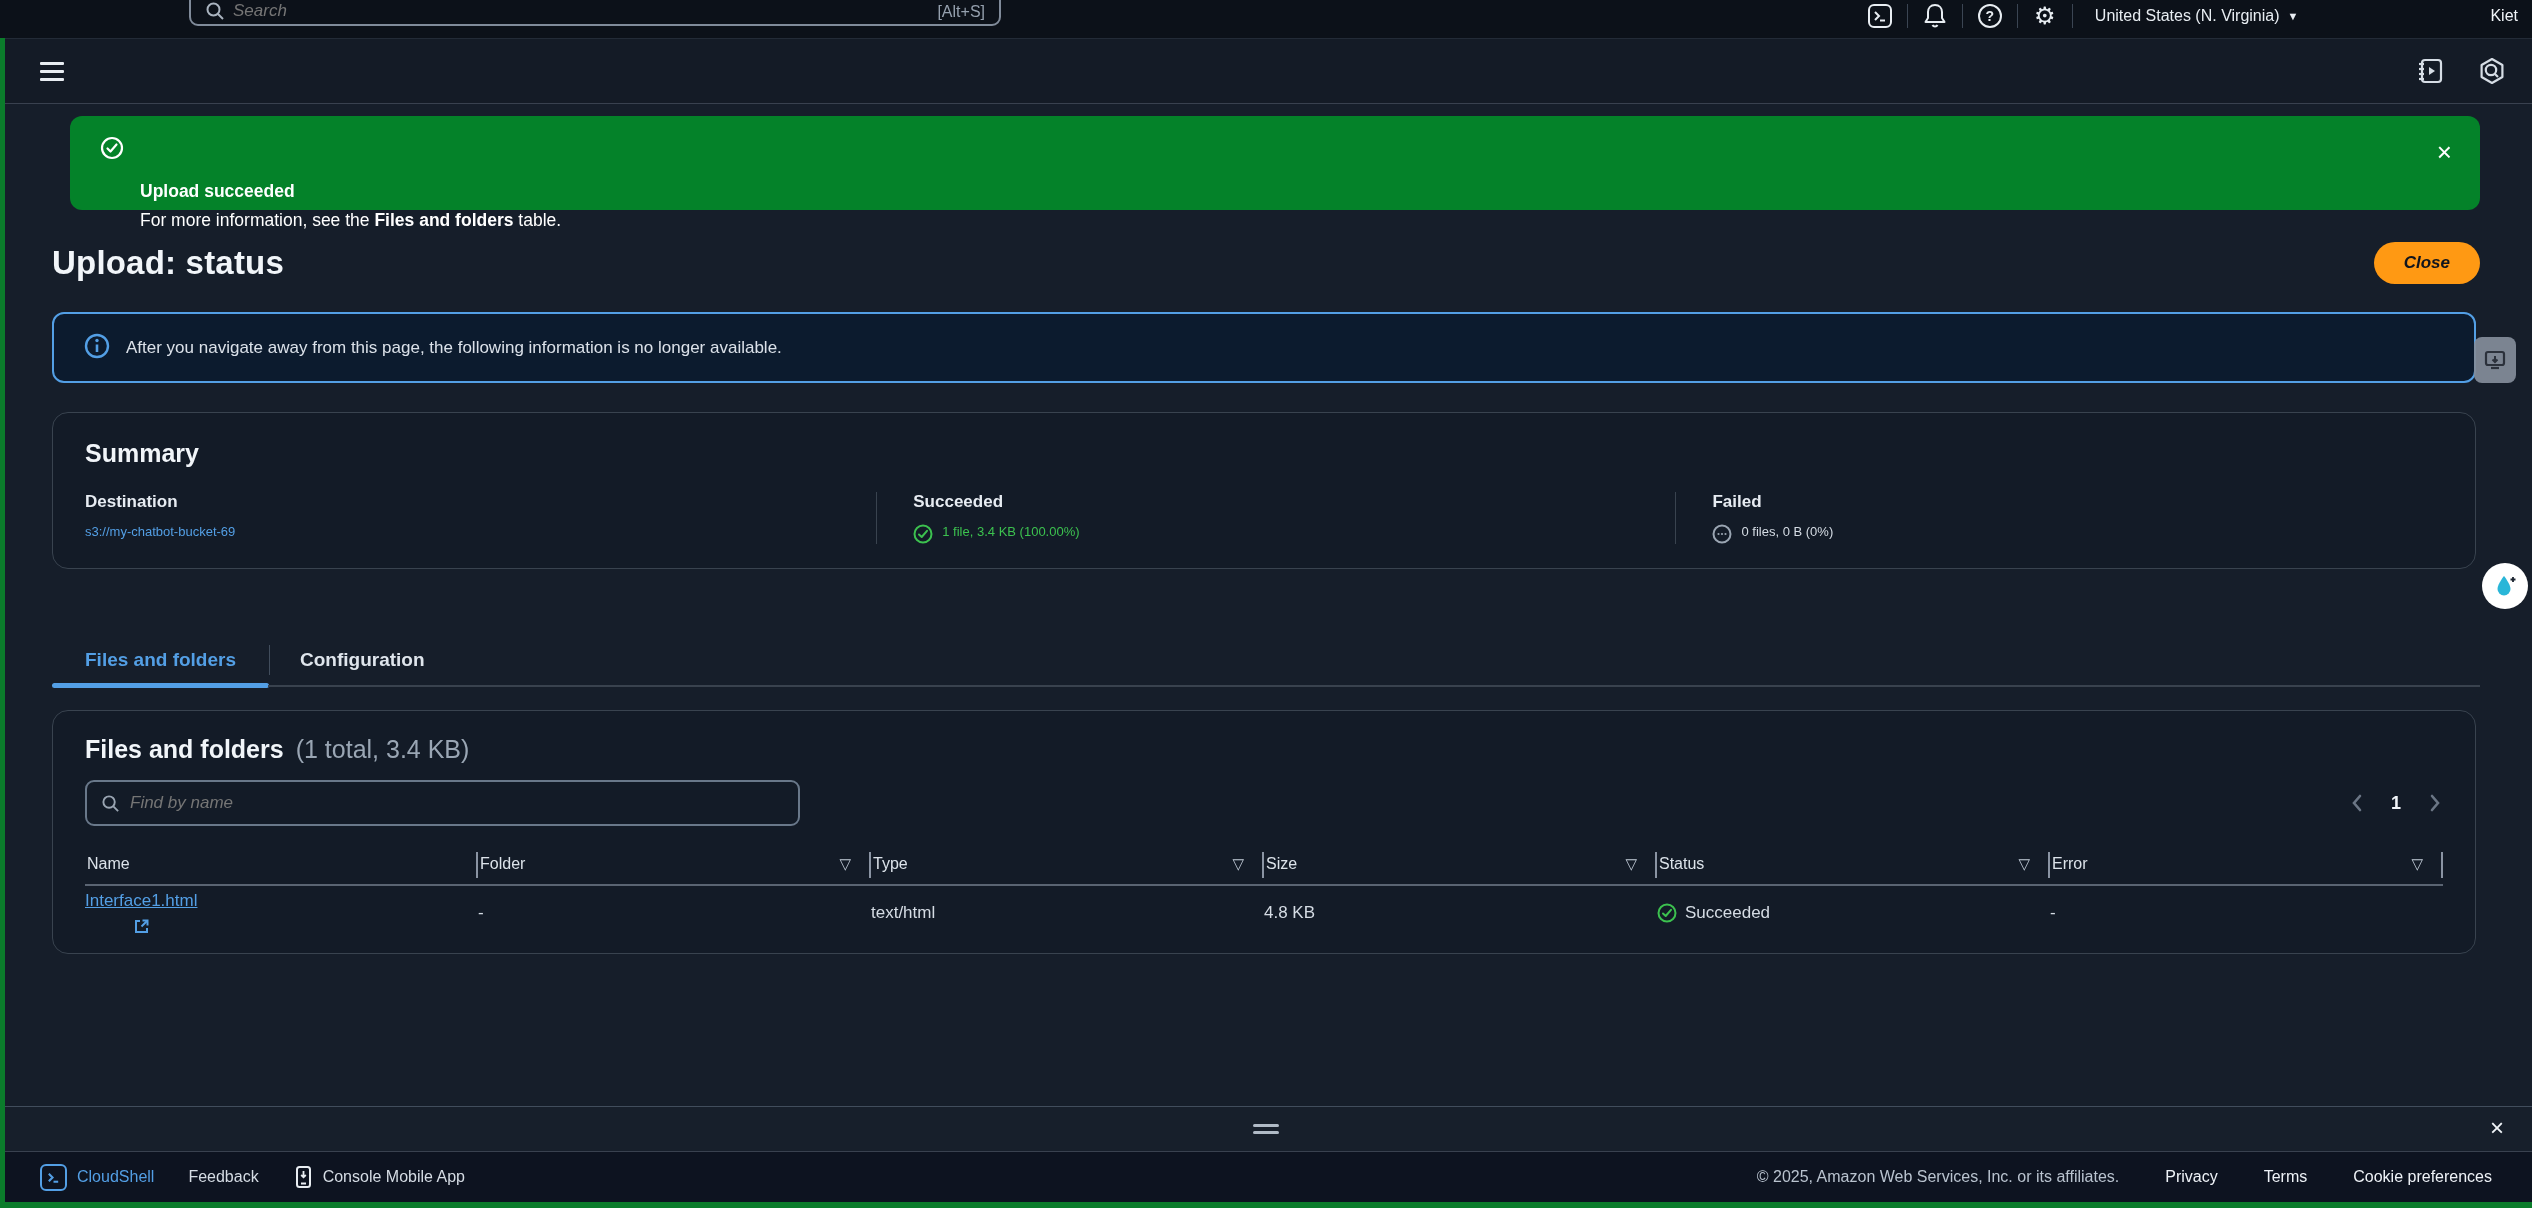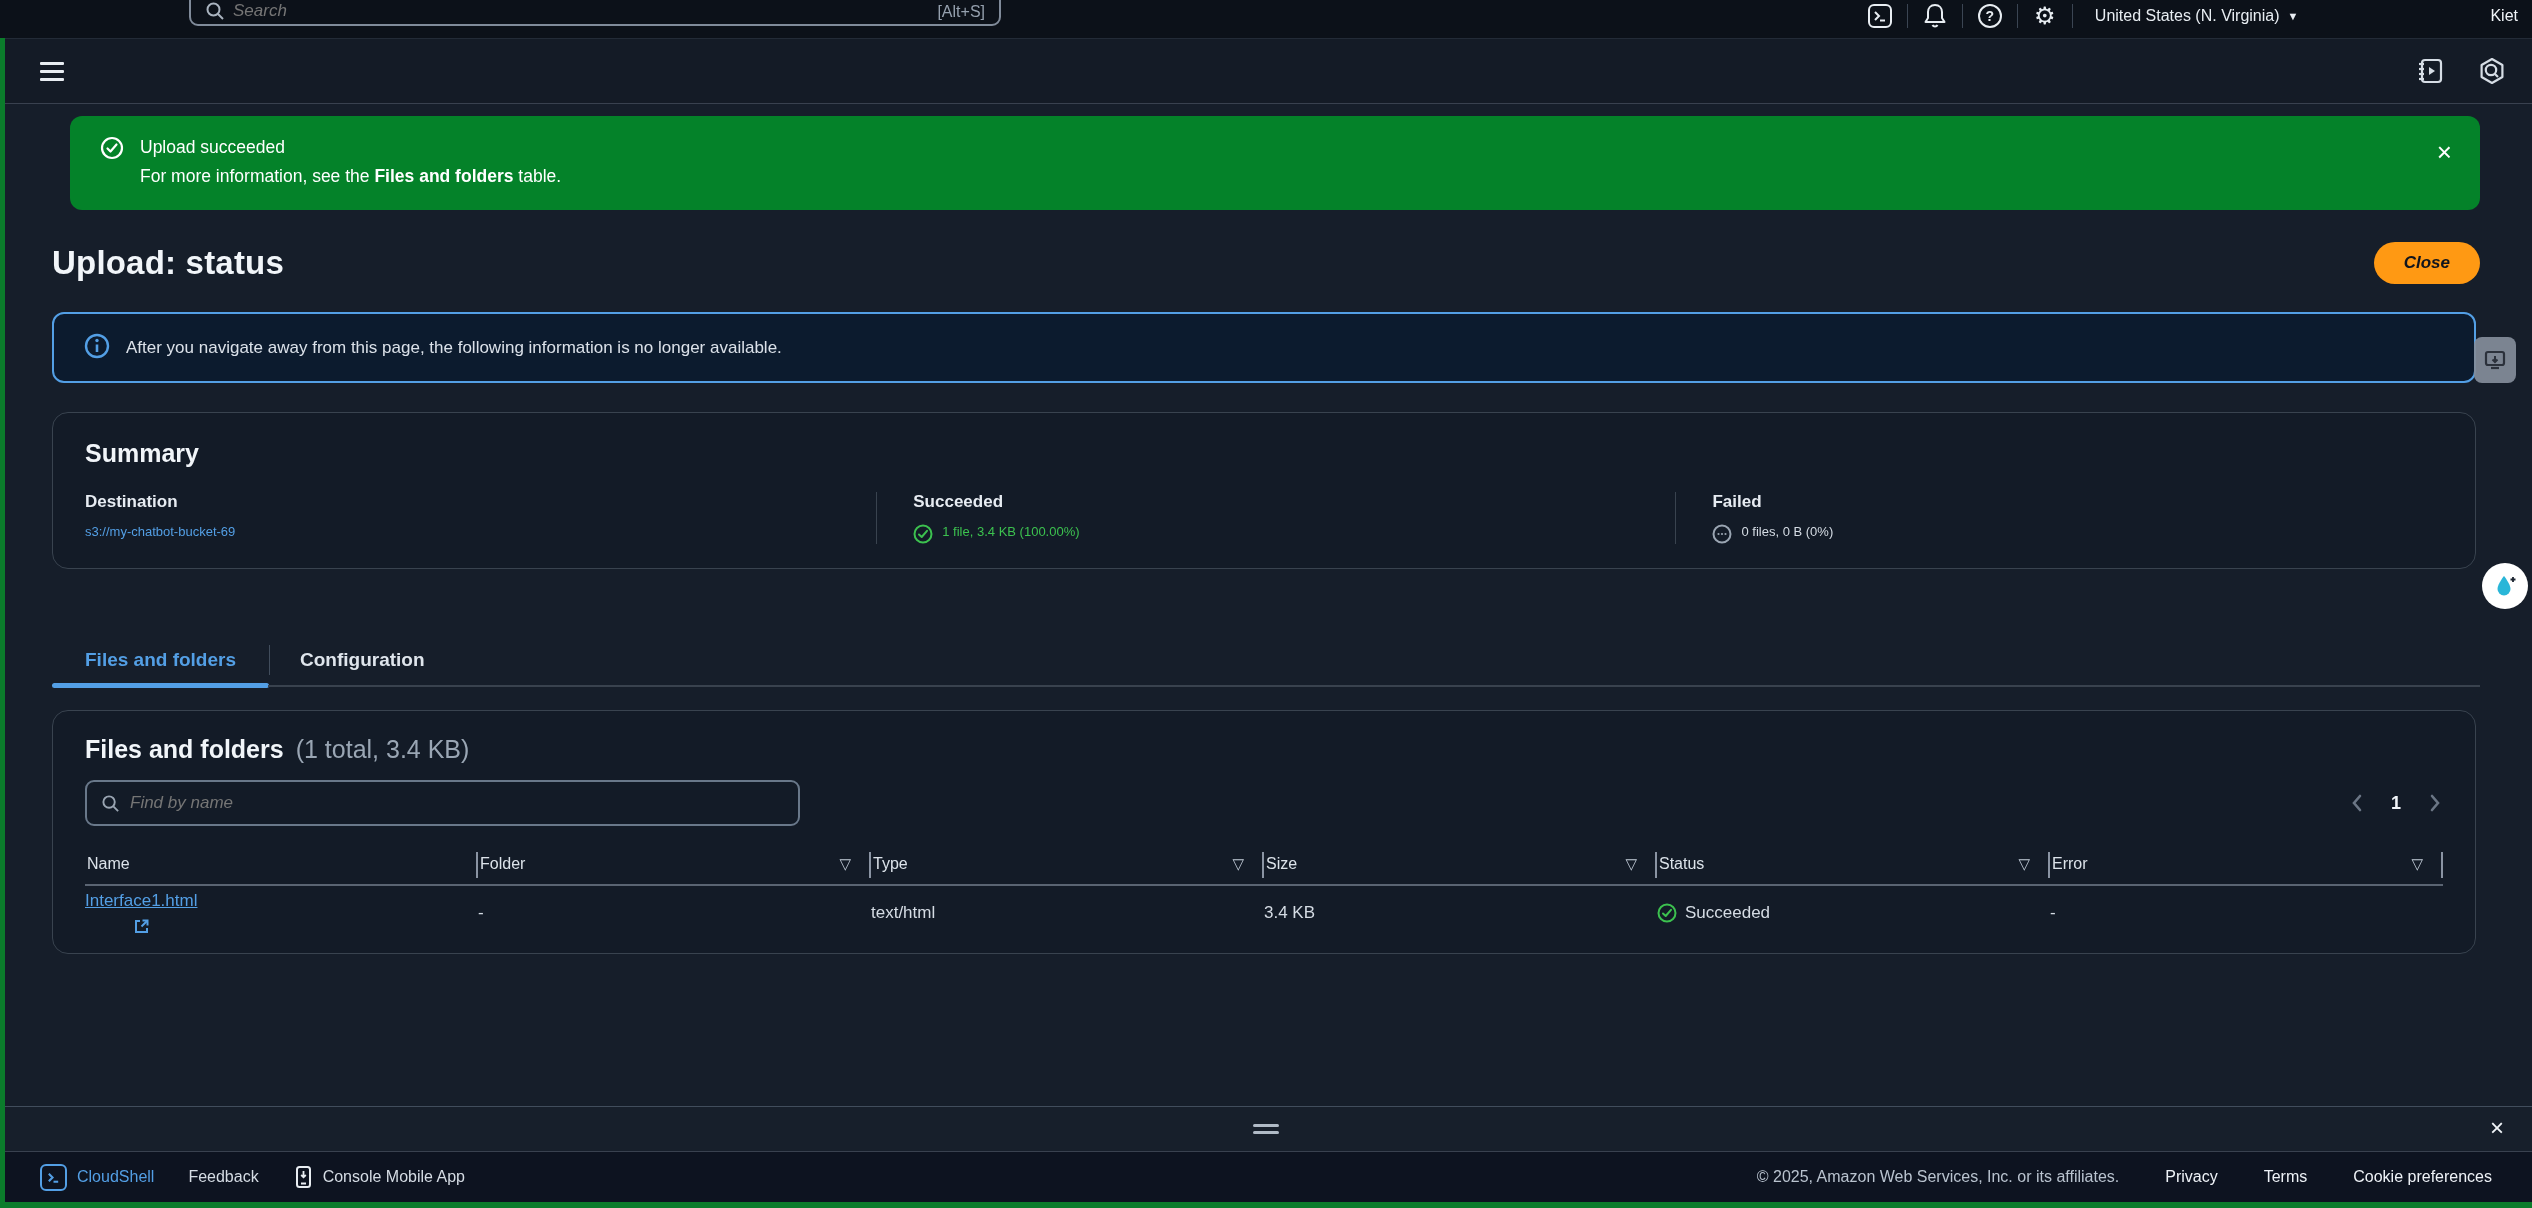--- a/index.html
+++ b/index.html
@@ -62,21 +62,21 @@
   .nav-icon { color:#d6dde5; cursor:pointer; display:flex; }
 
   
   .flash {
     position:absolute; top:116px; left:70px; width:2410px; height:94px;
     background:#048229; border-radius:12px; color:#fff;
     display:flex; padding:17px 28px 0 30px;
   }
   .flash-check { margin-top:3px; flex:0 0 auto; color:#fff; }
   .flash-text { margin-left:16px; font-size:17.5px; line-height:29px; }
-  .flash-title { font-weight:normal; }
+  .flash-title { font-weight:bold;margin-top:44px; }
   .flash-close { margin-left:auto; color:#fff; font-size:26px; line-height:26px; cursor:pointer;
     margin-top:6px; font-weight:300; }
 
   
   .title-row { position:absolute; top:238px; left:52px; right:52px; height:50px;
     display:flex; align-items:center;justify-content:space-between; }
   .page-title { font-size:33px; font-weight:bold; color:#f1f5f9; letter-spacing:.2px; }
   .btn-primary {
     margin-left:auto; background:#ff9913; color:#10151e; font-weight:bold; font-size:17px;
     border:none; border-radius:23px; padding:11px 30px; cursor:pointer; font-family:inherit;font-style:italic;
@@ -407,21 +407,21 @@
           <span>Interface1.html</span>
           <svg width="17" height="17" viewBox="0 0 17 17">
             <path d="M7 3 H3 V14 H14 V10" stroke="#539fe5" stroke-width="2" fill="none"></path>
             <path d="M9.5 2.5 H14.5 V7.5" stroke="#539fe5" stroke-width="2" fill="none"></path>
             <line x1="14" y1="3" x2="8.5" y2="8.5" stroke="#539fe5" stroke-width="2"></line>
           </svg>
         </a>
       </div>
       <div class="td">-</div>
       <div class="td">text/html</div>
-      <div class="td">3.4 KB</div>
+      <div class="td">4.8 KB</div>
       <div class="td success-text">
         <span class="status-ico">
           <svg width="20" height="20" viewBox="0 0 20 20">
             <circle cx="10" cy="10" r="8.5" stroke="#3cc14f" stroke-width="2" fill="none"></circle>
             <path d="M6 10.5 L8.7 13 L14 6.8" stroke="#3cc14f" stroke-width="2" fill="none" stroke-linecap="round" stroke-linejoin="round"></path>
           </svg>
         </span>
         <span>Succeeded</span>
       </div>
       <div class="td">-</div>

